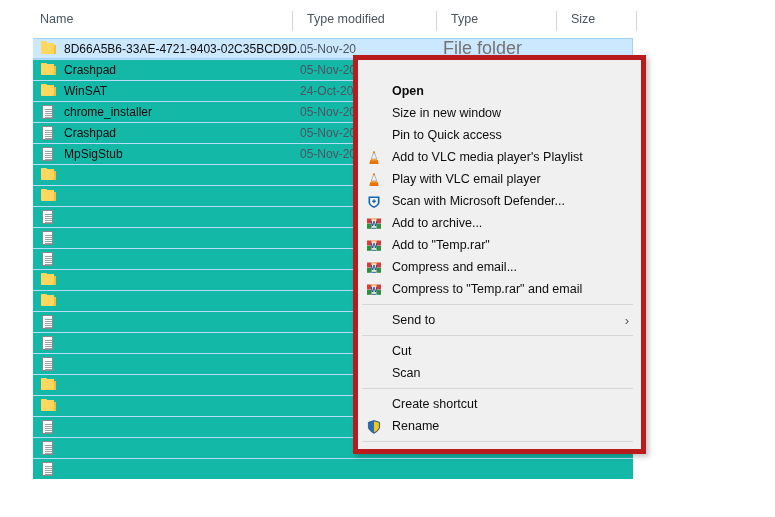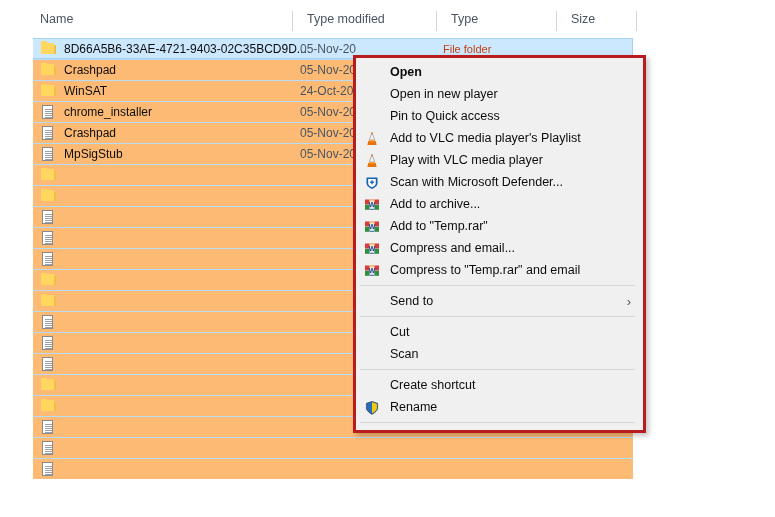--- a/index.html
+++ b/index.html
@@ -57,21 +57,21 @@
     height: 450px;
   }
   .file-row {
     position: absolute;
     left: 33px;
     width: 600px;
     height: 21px;
     display: flex;
     align-items: center;
     box-sizing: border-box;
-    background: #fdba74;
+    background: #14b8a6;
     border-top: 1px solid #b6dcf7;
   }
   .file-row.focused {
     background: #cce8ff;
     border: 1px solid #a3d2f5;
     border-left: none;
   }
   .file-icon {
     position: relative;
     width: 16px;
@@ -139,43 +139,43 @@
   .cell-date {
     position: absolute;
     left: 267px;
     font-size: 12px;
     color: #4a5562;
     white-space: nowrap;
   }
   .cell-type {
     position: absolute;
     left: 410px;
-    font-size: 11px;
-    color: #c2410c;
+    font-size: 18px;
+    color: #737373;
     white-space: nowrap;
   }
   .cell-size {
     position: absolute;
     left: 530px;
     font-size: 12.5px;
     color: #4a5562;
     white-space: nowrap;
   }
 
   
   .ctx-menu {
     position: absolute;
     left: 353px;
     top: 55px;
     width: 293px;
     background: #f0f0f0;
-    border: 3px solid #b91c1c;
+    border: 5px solid #b91c1c;
     box-sizing: border-box;
     box-shadow: 3px 3px 5px rgba(0,0,0,0.22);
-    padding: 3px 0 3px 0;
+    padding: 20px 0 3px 0;
     z-index: 50;
   }
   .ctx-item {
     position: relative;
     height: 22px;
     display: flex;
     align-items: center;
     padding-left: 4px;
     box-sizing: border-box;
     border: 1px solid transparent;
@@ -429,42 +429,42 @@
         <span class="cell-type"></span>
         <span class="cell-size"></span>
       </div>
     </div>
 
   <div class="ctx-menu" id="ctxMenu">
       <div class="ctx-item bold">
         <span class="ctx-label">Open</span>
       </div>
       <div class="ctx-item">
-        <span class="ctx-label">Open in new player</span>
+        <span class="ctx-label">Size in new window</span>
       </div>
       <div class="ctx-item">
         <span class="ctx-label">Pin to Quick access</span>
       </div>
       <div class="ctx-item">
         <span class="ctx-icon"><svg width="16" height="16" viewBox="0 0 16 16">
             <polygon points="8,1.5 5.2,9 10.8,9" fill="#f0f0f0" stroke="#777" stroke-width="0.5"></polygon>
             <polygon points="7.4,1.5 8.6,1.5 8.9,3.2 7.1,3.2" fill="#e8720c"></polygon>
             <polygon points="4.2,10 11.8,10 12.6,14 3.4,14" fill="#e8720c"></polygon>
             <polygon points="5.2,9 10.8,9 11.3,10.6 4.7,10.6" fill="#f5a33a"></polygon>
           </svg></span>
         <span class="ctx-label">Add to VLC media player's Playlist</span>
       </div>
       <div class="ctx-item">
         <span class="ctx-icon"><svg width="16" height="16" viewBox="0 0 16 16">
             <polygon points="8,1.5 5.2,9 10.8,9" fill="#f0f0f0" stroke="#777" stroke-width="0.5"></polygon>
             <polygon points="7.4,1.5 8.6,1.5 8.9,3.2 7.1,3.2" fill="#e8720c"></polygon>
             <polygon points="4.2,10 11.8,10 12.6,14 3.4,14" fill="#e8720c"></polygon>
             <polygon points="5.2,9 10.8,9 11.3,10.6 4.7,10.6" fill="#f5a33a"></polygon>
           </svg></span>
-        <span class="ctx-label">Play with VLC media player</span>
+        <span class="ctx-label">Play with VLC email player</span>
       </div>
       <div class="ctx-item">
         <span class="ctx-icon"><svg width="16" height="16" viewBox="0 0 16 16">
             <path d="M2.5 2.5 H13.5 V8.5 C13.5 11.5 8 14 8 14 C8 14 2.5 11.5 2.5 8.5 Z" fill="#1464b4"></path>
             <path d="M8 4 V12.3 C8 12.3 11.8 10.6 11.8 8.4 V4 Z" fill="#ffffff" opacity="0.95"></path>
             <path d="M8 4 V12.3 C8 12.3 4.2 10.6 4.2 8.4 V4 Z" fill="#ffffff"></path>
             <rect x="6" y="6.6" width="4" height="1.3" fill="#1464b4"></rect>
             <rect x="7.35" y="5.2" width="1.3" height="4" fill="#1464b4"></rect>
           </svg></span>
         <span class="ctx-label">Scan with Microsoft Defender...</span>

